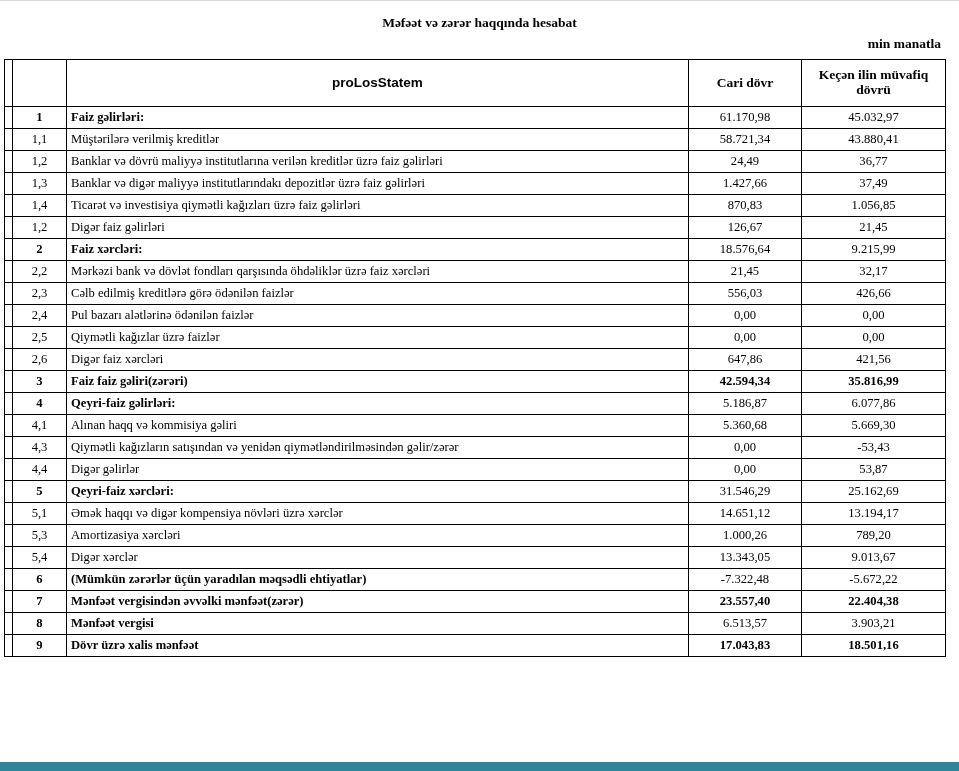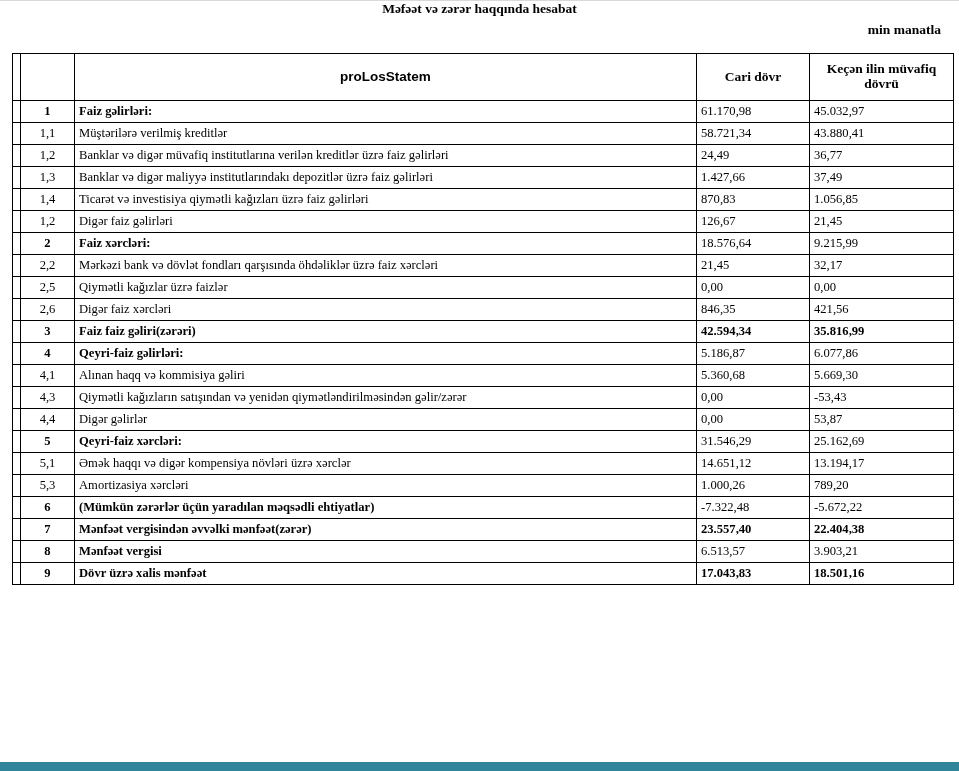--- a/index.html
+++ b/index.html
@@ -11,36 +11,36 @@
     overflow: hidden;
     border-top: 1px solid #d9d9d9;
     box-sizing: border-box;
   }
   .sheet { width: 959px; }
   .title-row {
     height: 21px;
     text-align: center;
     font-weight: bold;
     font-size: 13.5px;
-    padding-top: 0;
+    padding-top: 14px;
   }
   .unit-row {
     height: 19px;
     text-align: right;
     font-weight: bold;
     font-size: 13.5px;
     padding-right: 18px;
     box-sizing: border-box;
     margin-left: 32px;
   }
   table.pl {
     border-collapse: collapse;
     table-layout: fixed;
     width: 941px;
-    margin: 12px;
+    margin: 4px;
   }
   table.pl th, table.pl td {
     border: 1px solid #000;
     padding: 0 4px;
     font-size: 12.6px;
     height: 22px;
     line-height: 1.1;
     overflow: hidden;
     white-space: nowrap;
     box-sizing: border-box;
@@ -58,21 +58,21 @@
     font-size: 13px;
   }
   col.c-gutter { width: 8px; }
   col.c-num    { width: 54px; }
   col.c-desc   { width: 622px; }
   col.c-cur    { width: 113px; }
   col.c-prev   { width: 144px; }
   td.gutter { padding: 0; }
   td.num  { text-align: center; }
   td.desc { text-align: left; }
-  td.val  { text-align: left; }
+  td.val  { text-align: center; }
   .bold { font-weight: bold; }
   .footer-gap { height: 5px; }
   .footer-bar {
     position: absolute;
     left: 0; bottom: 0;
     width: 959px; height: 9px;
   }
 </style>
 </head>
 <body>
@@ -111,21 +111,21 @@
         <tr>
           <td class="gutter"></td>
           <td class="num">1,1</td>
           <td class="desc">Müştərilərə verilmiş kreditlər</td>
           <td class="val">58.721,34</td>
           <td class="val">43.880,41</td>
         </tr>
         <tr>
           <td class="gutter"></td>
           <td class="num">1,2</td>
-          <td class="desc">Banklar və digər müvafiq institutlarına verilən kreditlər üzrə faiz gəlirləri</td>
+          <td class="desc">Banklar və dövrü maliyyə institutlarına verilən kreditlər üzrə faiz gəlirləri</td>
           <td class="val">24,49</td>
           <td class="val">36,77</td>
         </tr>
         <tr>
           <td class="gutter"></td>
           <td class="num">1,3</td>
           <td class="desc">Banklar və digər maliyyə institutlarındakı depozitlər üzrə faiz gəlirləri</td>
           <td class="val">1.427,66</td>
           <td class="val">37,49</td>
         </tr>
@@ -152,30 +152,44 @@
         </tr>
         <tr>
           <td class="gutter"></td>
           <td class="num">2,2</td>
           <td class="desc">Mərkəzi bank və dövlət fondları qarşısında öhdəliklər üzrə faiz xərcləri</td>
           <td class="val">21,45</td>
           <td class="val">32,17</td>
         </tr>
         <tr>
           <td class="gutter"></td>
+          <td class="num">2,3</td>
+          <td class="desc">Cəlb edilmiş kreditlərə görə ödənilən faizlər</td>
+          <td class="val">556,03</td>
+          <td class="val">426,66</td>
+        </tr>
+        <tr>
+          <td class="gutter"></td>
+          <td class="num">2,4</td>
+          <td class="desc">Pul bazarı alətlərinə ödənilən faizlər</td>
+          <td class="val">0,00</td>
+          <td class="val">0,00</td>
+        </tr>
+        <tr>
+          <td class="gutter"></td>
           <td class="num">2,5</td>
           <td class="desc">Qiymətli kağızlar üzrə faizlər</td>
           <td class="val">0,00</td>
           <td class="val">0,00</td>
         </tr>
         <tr>
           <td class="gutter"></td>
           <td class="num">2,6</td>
           <td class="desc">Digər faiz xərcləri</td>
-          <td class="val">846,35</td>
+          <td class="val">647,86</td>
           <td class="val">421,56</td>
         </tr>
         <tr>
           <td class="gutter"></td>
           <td class="num bold">3</td>
           <td class="desc bold">Faiz faiz gəliri(zərəri)</td>
           <td class="val bold">42.594,34</td>
           <td class="val bold">35.816,99</td>
         </tr>
         <tr>
@@ -222,20 +236,27 @@
         </tr>
         <tr>
           <td class="gutter"></td>
           <td class="num">5,3</td>
           <td class="desc">Amortizasiya xərcləri</td>
           <td class="val">1.000,26</td>
           <td class="val">789,20</td>
         </tr>
         <tr>
           <td class="gutter"></td>
+          <td class="num">5,4</td>
+          <td class="desc">Digər xərclər</td>
+          <td class="val">13.343,05</td>
+          <td class="val">9.013,67</td>
+        </tr>
+        <tr>
+          <td class="gutter"></td>
           <td class="num bold">6</td>
           <td class="desc bold">(Mümkün zərərlər üçün yaradılan məqsədli ehtiyatlar)</td>
           <td class="val">-7.322,48</td>
           <td class="val">-5.672,22</td>
         </tr>
         <tr>
           <td class="gutter"></td>
           <td class="num bold">7</td>
           <td class="desc bold">Mənfəət vergisindən əvvəlki mənfəət(zərər)</td>
           <td class="val bold">23.557,40</td>

